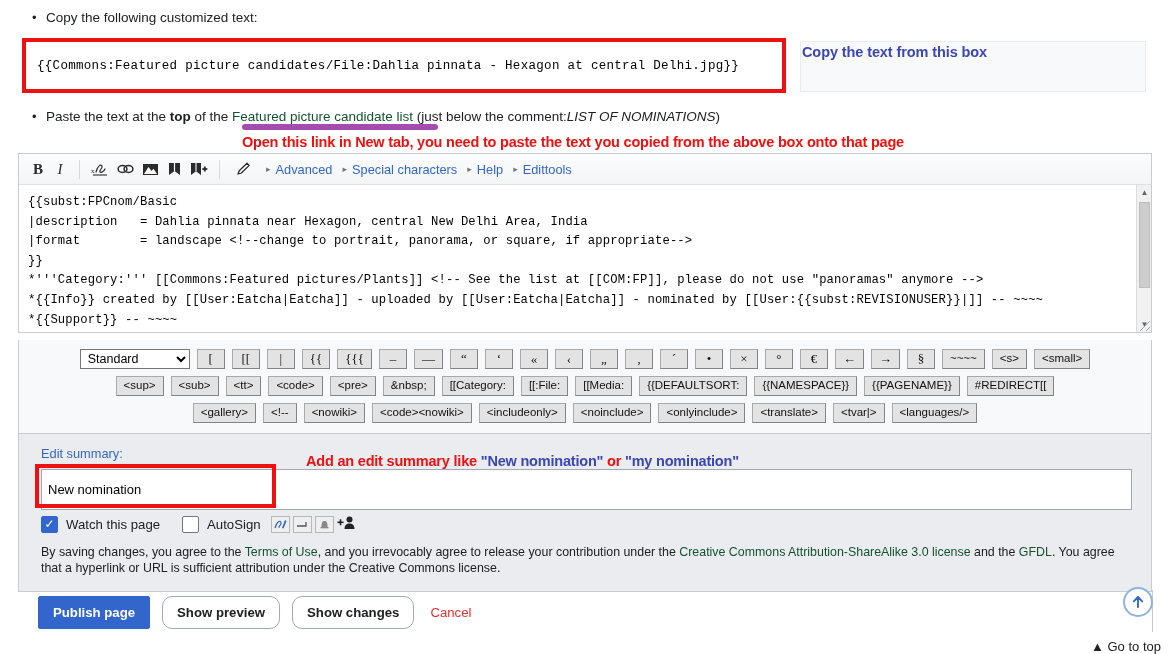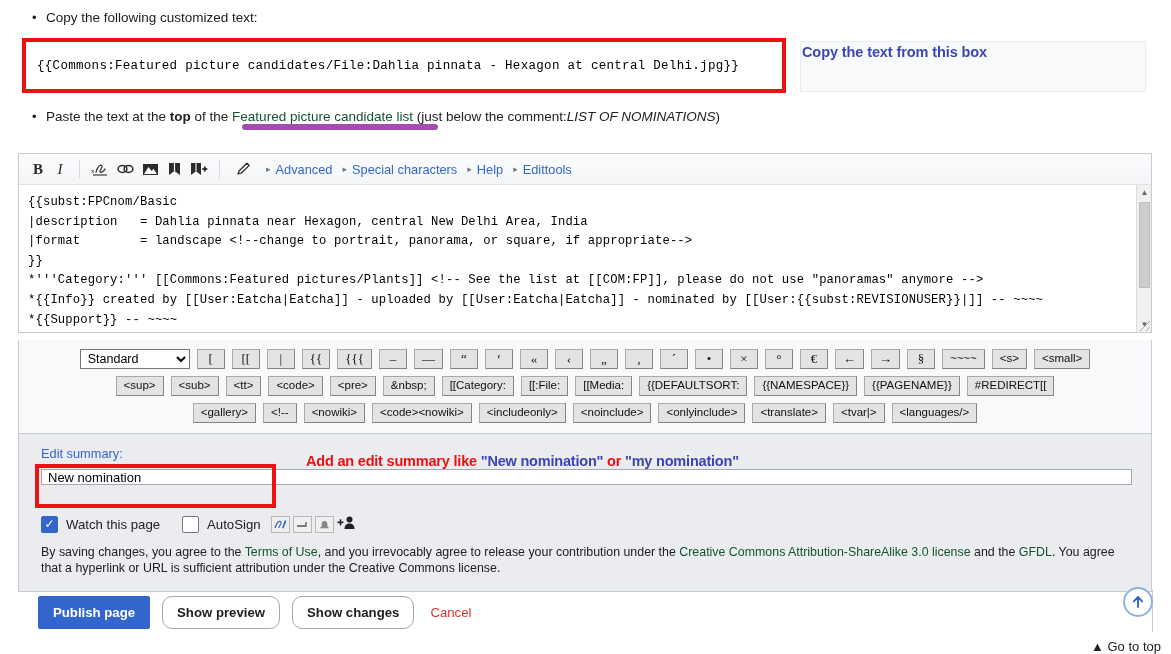--- a/index.html
+++ b/index.html
@@ -224,21 +224,21 @@
   }
   .summary-label {
     position: absolute;
     left: 22px; top: 12px;
     font-size: 12.8px;
     color: #3366cc;
   }
   .summary-input {
     position: absolute;
     left: 22px; top: 35px;
-    width: 1091px; height: 16px;
+    width: 1091px; height: 41px;
     border: 1px solid #a2a9b1;
     background: #fff;
     font-size: 13px;
     font-family: "Liberation Sans", sans-serif;
     color: #000;
     padding-left: 6px;
   }
   .checkrow {
     position: absolute;
     left: 22px; top: 81px;
@@ -337,20 +337,21 @@
 
   <div class="copybox"></div>
   <div class="code-snippet">{{Commons:Featured picture candidates/File:Dahlia pinnata - Hexagon at central Delhi.jpg}}</div>
   <div class="redbox redbox-top"></div>
   <div class="copybox-text">Copy the text from this box</div>
 
   <div class="bullet-line" style="left:32px; top:109px;">
     <span class="dot">•</span><span>Paste the text at the </span><span class="bold">top</span><span> of the </span><span class="wlink">Featured picture candidate list</span><span> (just below the comment:</span><span class="ital">LIST OF NOMINATIONS</span><span>)</span>
   </div>
   <div class="purple-underline"></div>
+  <div class="annot-red" style="left:242px; top:134px;">Open this link in New tab, you need to paste the text you copied from the above box onto that page</div>
 
   <div class="editor-frame">
     <div class="editor-toolbar">
       <div class="tb-btn bold-b">B</div>
       <div class="tb-btn ital-i">I</div>
       <div class="tb-sep"></div>
 
       <div class="tb-btn">
         <svg width="19" height="16" viewBox="0 0 19 16" aria-hidden="true">
           <text x="0" y="12" font-size="7" font-family="Liberation Serif, serif" fill="#2b2b2b">x</text>

